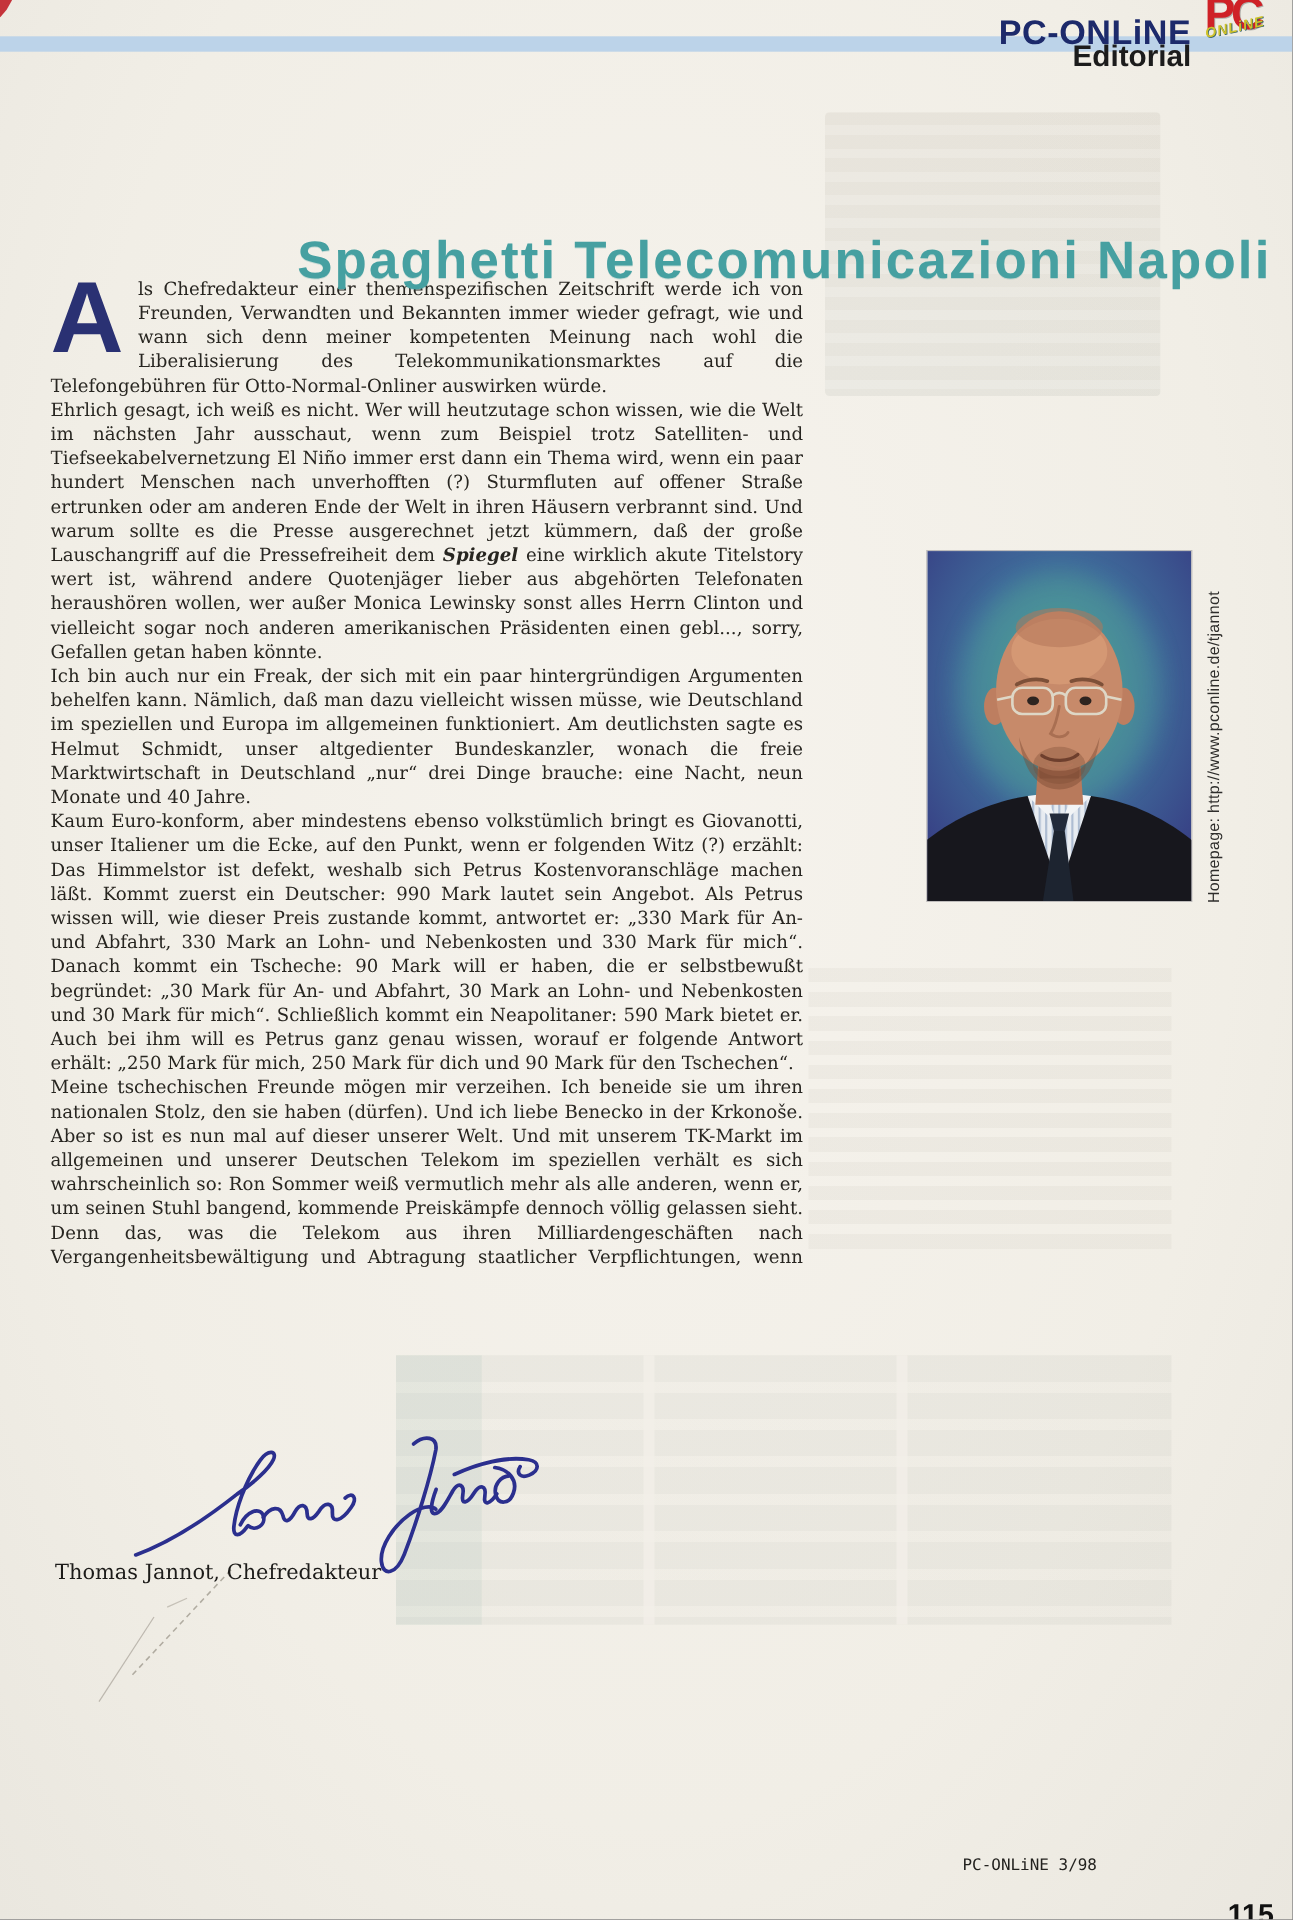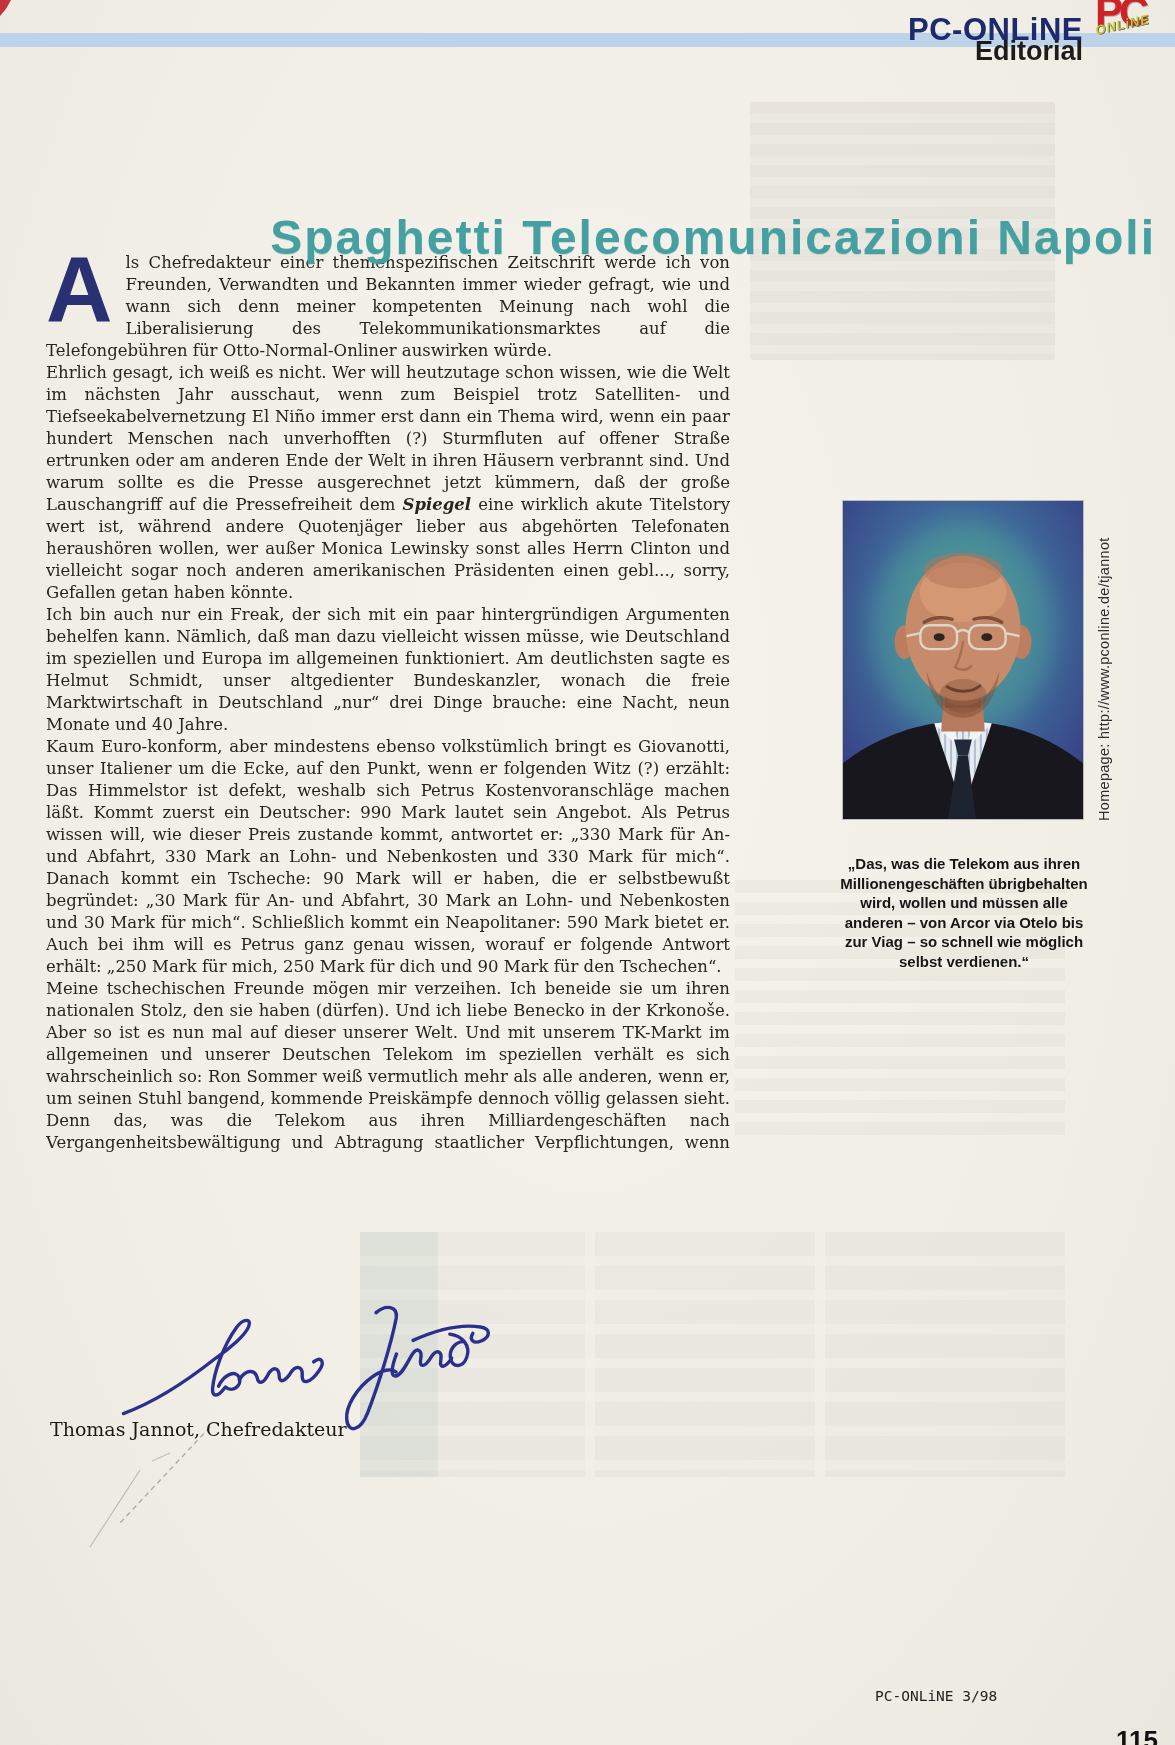--- a/index.html
+++ b/index.html
@@ -213,21 +213,20 @@
       <path d="M 164 133 L 178 136"></path>
     </g>
 
     <path d="M 121 142 C 119 154 117 161 113 167 C 118 171 126 171 129 166" stroke="#a96f52" stroke-width="2.6" fill="none" stroke-linecap="round"></path>
     <path d="M 105 187 C 114 193 130 193 138 186" stroke="#6e3f2d" stroke-width="3" fill="none" stroke-linecap="round"></path>
     <path d="M 110 195 C 117 199 127 199 133 195" stroke="#b3765a" stroke-width="2" fill="none" stroke-linecap="round" opacity="0.7"></path>
   </svg>
 
   <div class="homepage-vertical">Homepage: http://www.pconline.de/tjannot</div>
 
-  <div class="photo-caption">„Das, was die Telekom aus ihren Millionengeschäften übrigbehalten wird, wollen und müssen alle anderen – von Arcor via Otelo bis zur Viag – so schnell wie möglich selbst verdienen.“</div>
 
   <svg class="signature-svg" viewBox="0 0 380 150">
     <g fill="none" stroke="#2b2f8e" stroke-width="3.4" stroke-linecap="round" stroke-linejoin="round" transform="rotate(-2 190 75)">
       <path d="M 2 112 C 30 103 58 88 96 60 C 112 50 126 38 130 30 C 134 22 126 20 118 30 C 104 48 94 74 92 90 C 91 99 97 99 104 90"></path>
       <path d="M 98 88 C 104 76 116 72 119 80 C 122 89 111 95 105 89"></path>
       <path d="M 119 82 C 126 72 135 72 137 81 C 138 88 143 87 148 78 C 153 70 159 71 159 80 C 159 87 164 86 170 78 C 176 69 183 71 182 80 C 181 90 190 88 199 76 C 206 67 201 61 194 67"></path>
       <path d="M 258 20 C 268 12 280 14 278 26 C 272 52 258 92 246 120 C 238 138 226 140 225 126 C 224 112 237 94 252 84 C 262 77 272 76 276 80"></path>
       <path d="M 277 62 C 272 74 270 84 275 84 C 281 84 287 72 292 64 C 298 55 303 59 301 68 C 299 77 305 76 311 67 C 317 58 323 60 321 70 C 319 79 326 77 332 68"></path>
       <path d="M 331 44 C 343 46 352 56 347 68 C 343 78 333 78 331 69 C 329 60 336 52 344 52"></path>
       <path d="M 294 49 C 316 40 342 34 362 38 C 372 40 372 48 362 52 C 354 55 350 50 354 44"></path>

